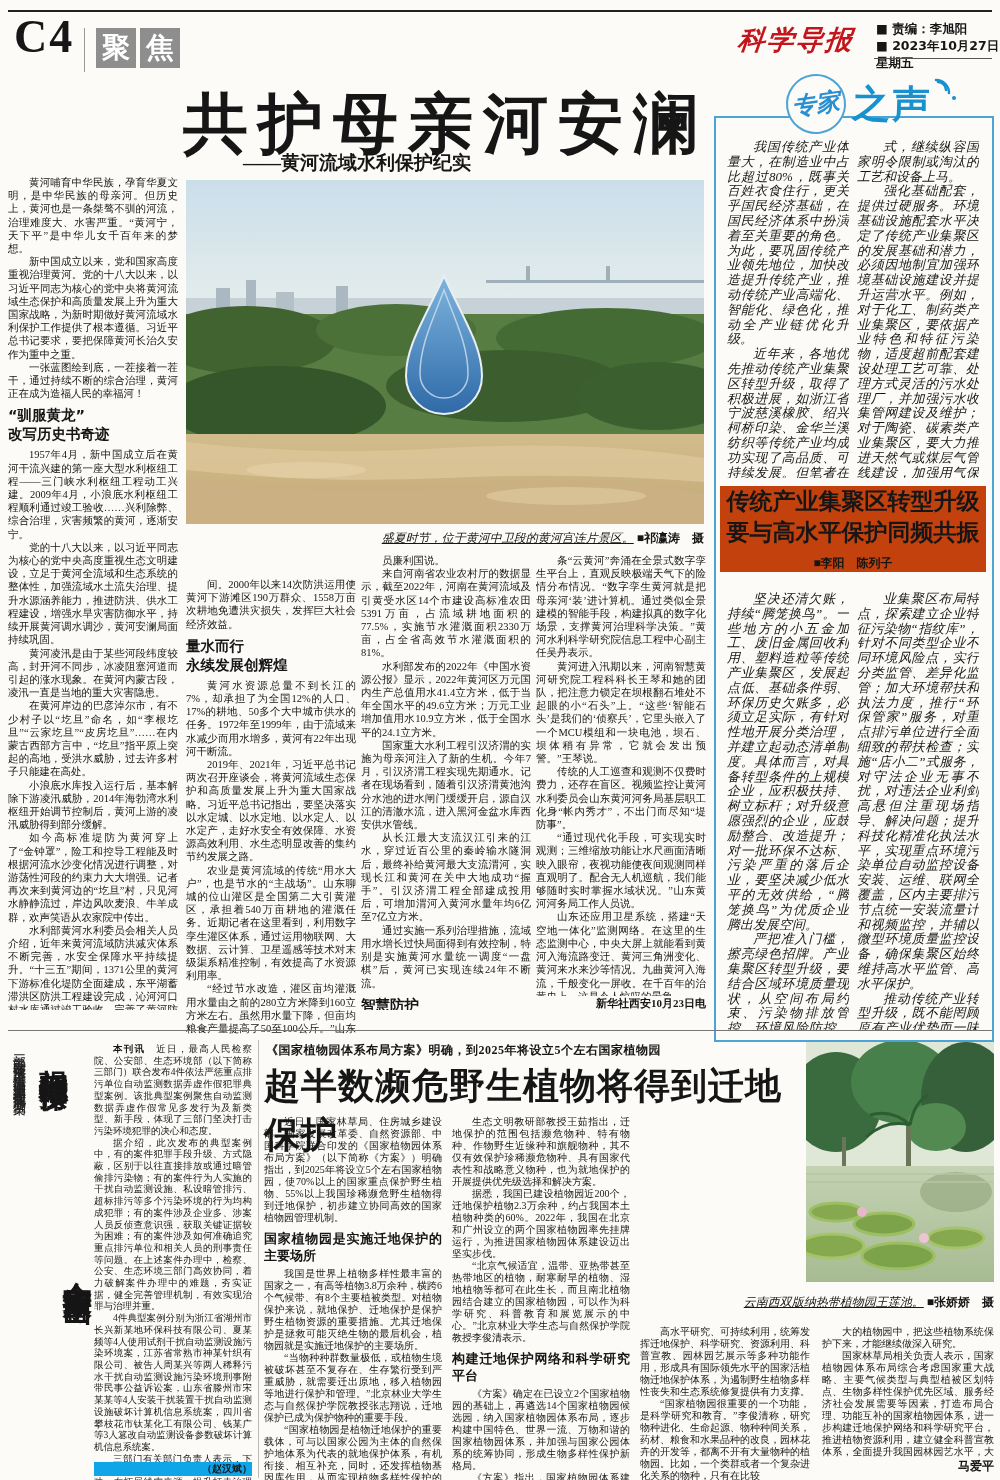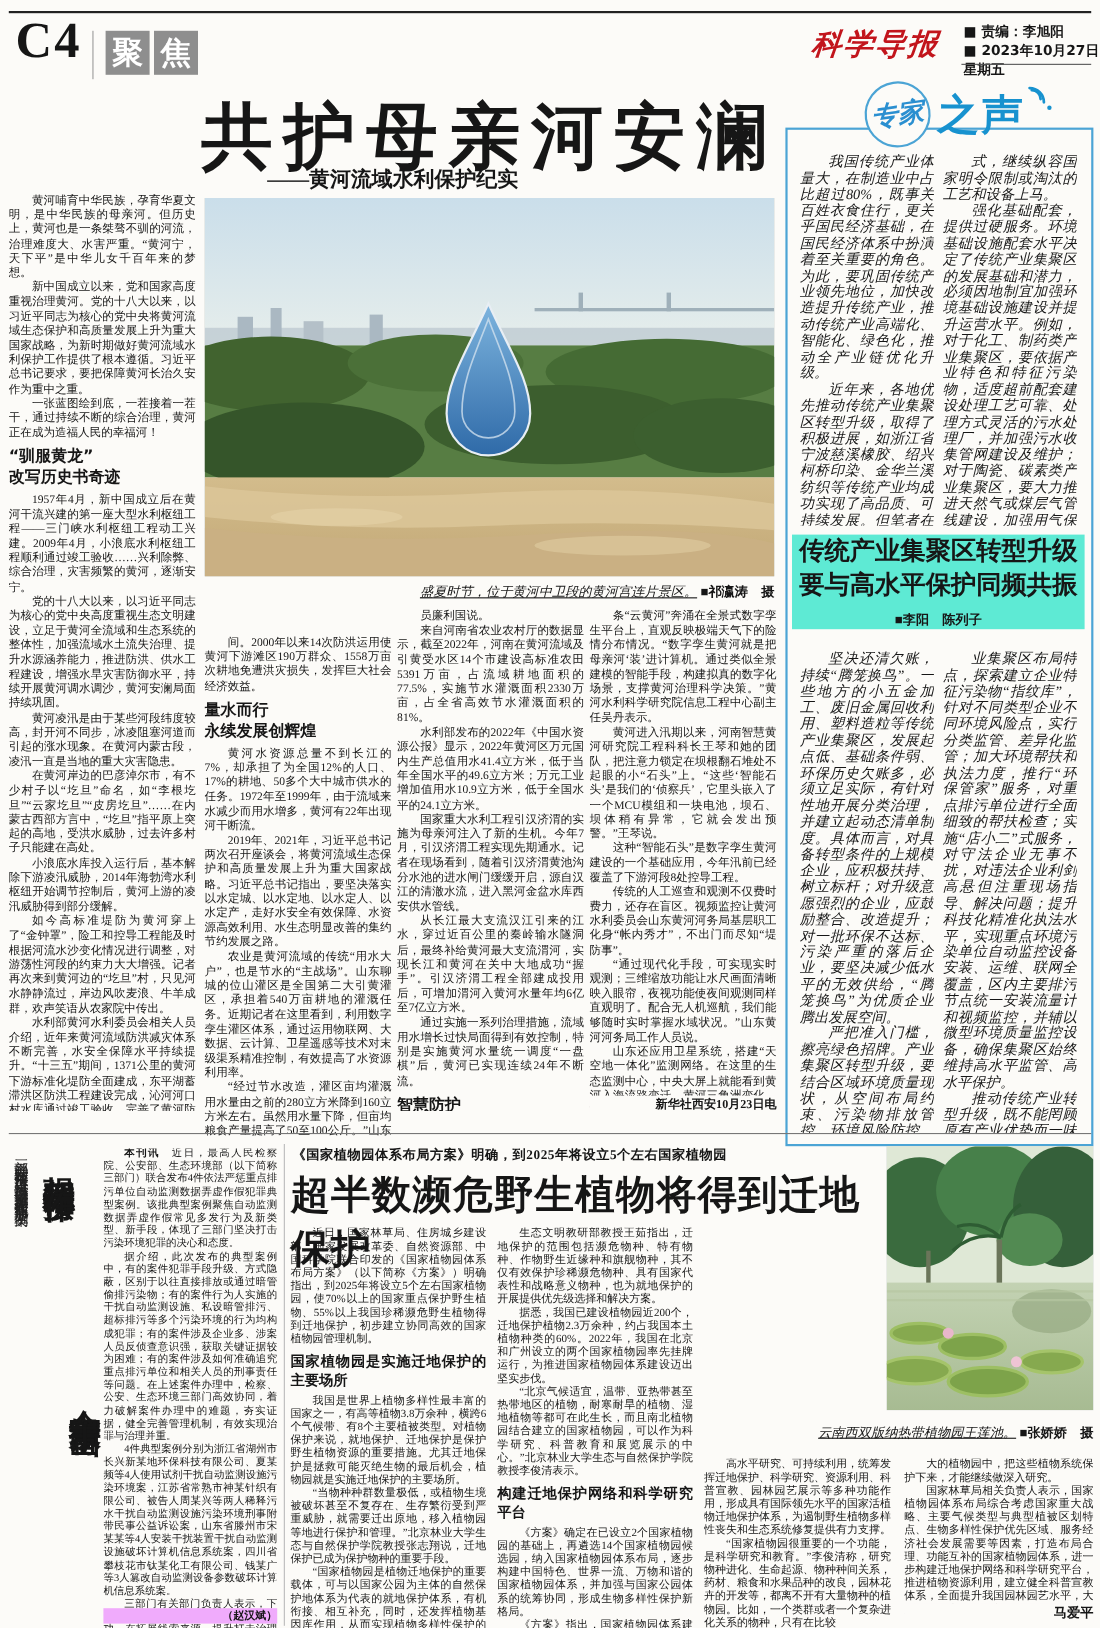--- a/index.html
+++ b/index.html
@@ -45,38 +45,38 @@
   .ev-circle{display:flex;align-items:center;justify-content:center;width:56px;height:56px;
         border:2.5px solid #4ba4d5;border-radius:50%;background:#fcfbf8;color:#2a8fd0;
         font-size:24px;font-weight:900;font-style:italic;transform:rotate(-8deg);}
   .ev-zhisheng{font-size:38px;font-weight:900;color:#1792cf;letter-spacing:2px;margin-left:6px;
         font-family:"DejaVu Sans","Liberation Sans",sans-serif;}
   .ev-arcs{margin-left:2px;margin-top:-26px;}
   .ev-col{overflow:hidden;text-align:justify;font-size:13px;line-height:14.8px;font-style:italic;}
   .ev-col .para{margin:0;text-indent:2em;}
   .ev-lt{left:727px;top:140px;width:122px;height:338px;}
   .ev-rt{left:857px;top:140px;width:122px;height:338px;}
-  .ev-title{left:720px;top:486px;width:266px;text-align:center;z-index:2;background:#5eead4;}
+  .ev-title{left:720px;top:486px;width:266px;text-align:center;z-index:2;background:#c2410c;}
   .ev-title .t{font-size:23px;line-height:31px;font-weight:900;
         font-family:"DejaVu Sans","Liberation Sans",sans-serif;}
   .ev-title .by{margin-top:7px;font-size:12px;font-weight:700;}
   .ev-lb{left:727px;top:592px;width:122px;height:438px;}
   .ev-rb{left:857px;top:592px;width:122px;height:438px;}
   
   .bot-rule{left:8px;top:1030px;width:984px;border-top:1px solid #777;height:0;}
   .bot-vline{left:258px;top:1040px;height:438px;border-left:1px solid #bbb;width:0;}
   .vtext{writing-mode:vertical-rl;text-orientation:upright;}
   .law-kicker-v{left:10px;top:1044px;height:434px;font-size:13px;letter-spacing:1.5px;color:#222;}
   .law-title{font-size:29px;font-weight:900;letter-spacing:2px;
         font-family:"DejaVu Sans","Liberation Sans",sans-serif;}
   .law-t1{left:34px;top:1046px;height:250px;}
   .law-t2{left:58px;top:1258px;height:222px;}
   .law-body{left:94px;top:1044px;width:158px;height:436px;font-size:9.5px;line-height:11.7px;}
   .law-byline{left:94px;top:1462px;width:158px;text-align:right;font-weight:700;font-size:10px;
-        background:#f0abfc;}
+        background:#0ea5e9;}
   .pl-kicker{left:266px;top:1042px;width:536px;font-size:12px;font-weight:700;letter-spacing:0.5px;}
   .pl-headline{left:264px;top:1062px;width:545px;font-size:36px;font-weight:900;letter-spacing:1px;}
   .pl-photo{left:806px;top:1042px;width:188px;height:240px;}
   .pl-caption{left:620px;top:1294px;width:374px;}
   .pl-col{font-size:10px;line-height:12px;}
   .pl-col .sub{font-size:13px;line-height:17px;}
   .pl-c1{left:264px;top:1116px;width:178px;height:364px;}
   .pl-c2{left:452px;top:1116px;width:178px;height:364px;}
   .pl-c3{left:640px;top:1326px;width:170px;height:154px;}
   .pl-c4{left:822px;top:1326px;width:172px;height:154px;}
@@ -180,21 +180,20 @@
       <p class="para">水利部发布的2022年《中国水资源公报》显示，2022年黄河区万元国内生产总值用水41.4立方米，低于当年全国水平的49.6立方米；万元工业增加值用水10.9立方米，低于全国水平的24.1立方米。</p>
       <p class="para">国家重大水利工程引汉济渭的实施为母亲河注入了新的生机。今年7月，引汉济渭工程实现先期通水。记者在现场看到，随着引汉济渭黄池沟分水池的进水闸门缓缓开启，源自汉江的清澈水流，进入黑河金盆水库西安供水管线。</p>
       <p class="para">从长江最大支流汉江引来的江水，穿过近百公里的秦岭输水隧洞后，最终补给黄河最大支流渭河，实现长江和黄河在关中大地成功“握手”。引汉济渭工程全部建成投用后，可增加渭河入黄河水量年均6亿至7亿立方米。</p>
       <p class="para">通过实施一系列治理措施，流域用水增长过快局面得到有效控制，特别是实施黄河水量统一调度“一盘棋”后，黄河已实现连续24年不断流。</p>
       <h4 class="sub">智慧防护
 万里长卷启新篇</h4>
     </div>
   <div class="abs col mc4">
       <p class="para">条“云黄河”奔涌在全景式数字孪生平台上，直观反映极端天气下的险情分布情况。“数字孪生黄河就是把母亲河‘装’进计算机。通过类似全景建模的智能手段，构建拟真的数字化场景，支撑黄河治理科学决策。”黄河水利科学研究院信息工程中心副主任吴丹表示。</p>
       <p class="para">黄河进入汛期以来，河南智慧黄河研究院工程科科长王琴和她的团队，把注意力锁定在坝根翻石堆处不起眼的小“石头”上。“这些‘智能石头’是我们的‘侦察兵’，它里头嵌入了一个MCU模组和一块电池，坝石、坝体稍有异常，它就会发出预警。”王琴说。</p>
-      <p class="para">这种“智能石头”是数字孪生黄河建设的一个基础应用，今年汛前已经覆盖了下游河段8处控导工程。</p>
       <p class="para">传统的人工巡查和观测不仅费时费力，还存在盲区。视频监控让黄河水利委员会山东黄河河务局基层职工化身“帐内秀才”，不出门而尽知“堤防事”。</p>
       <p class="para">“通过现代化手段，可实现实时观测；三维缩放功能让水尺画面清晰映入眼帘，夜视功能使夜间观测同样直观明了。配合无人机巡航，我们能够随时实时掌握水域状况。”山东黄河河务局工作人员说。</p>
       <p class="para">山东还应用卫星系统，搭建“天空地一体化”监测网络。在这里的生态监测中心，中央大屏上就能看到黄河入海流路变迁、黄河三角洲变化、黄河来水来沙等情况。九曲黄河入海流，千般变化一屏收。在千百年的治黄史上，这是令人惊叹的景象。</p>
     </div>
   <div class="abs m-dateline">新华社西安10月23日电</div>
 
   <div class="abs ev-box"></div>
   <div class="abs ev-logo">
     <span class="ev-circle">
       <span>专家</span>

